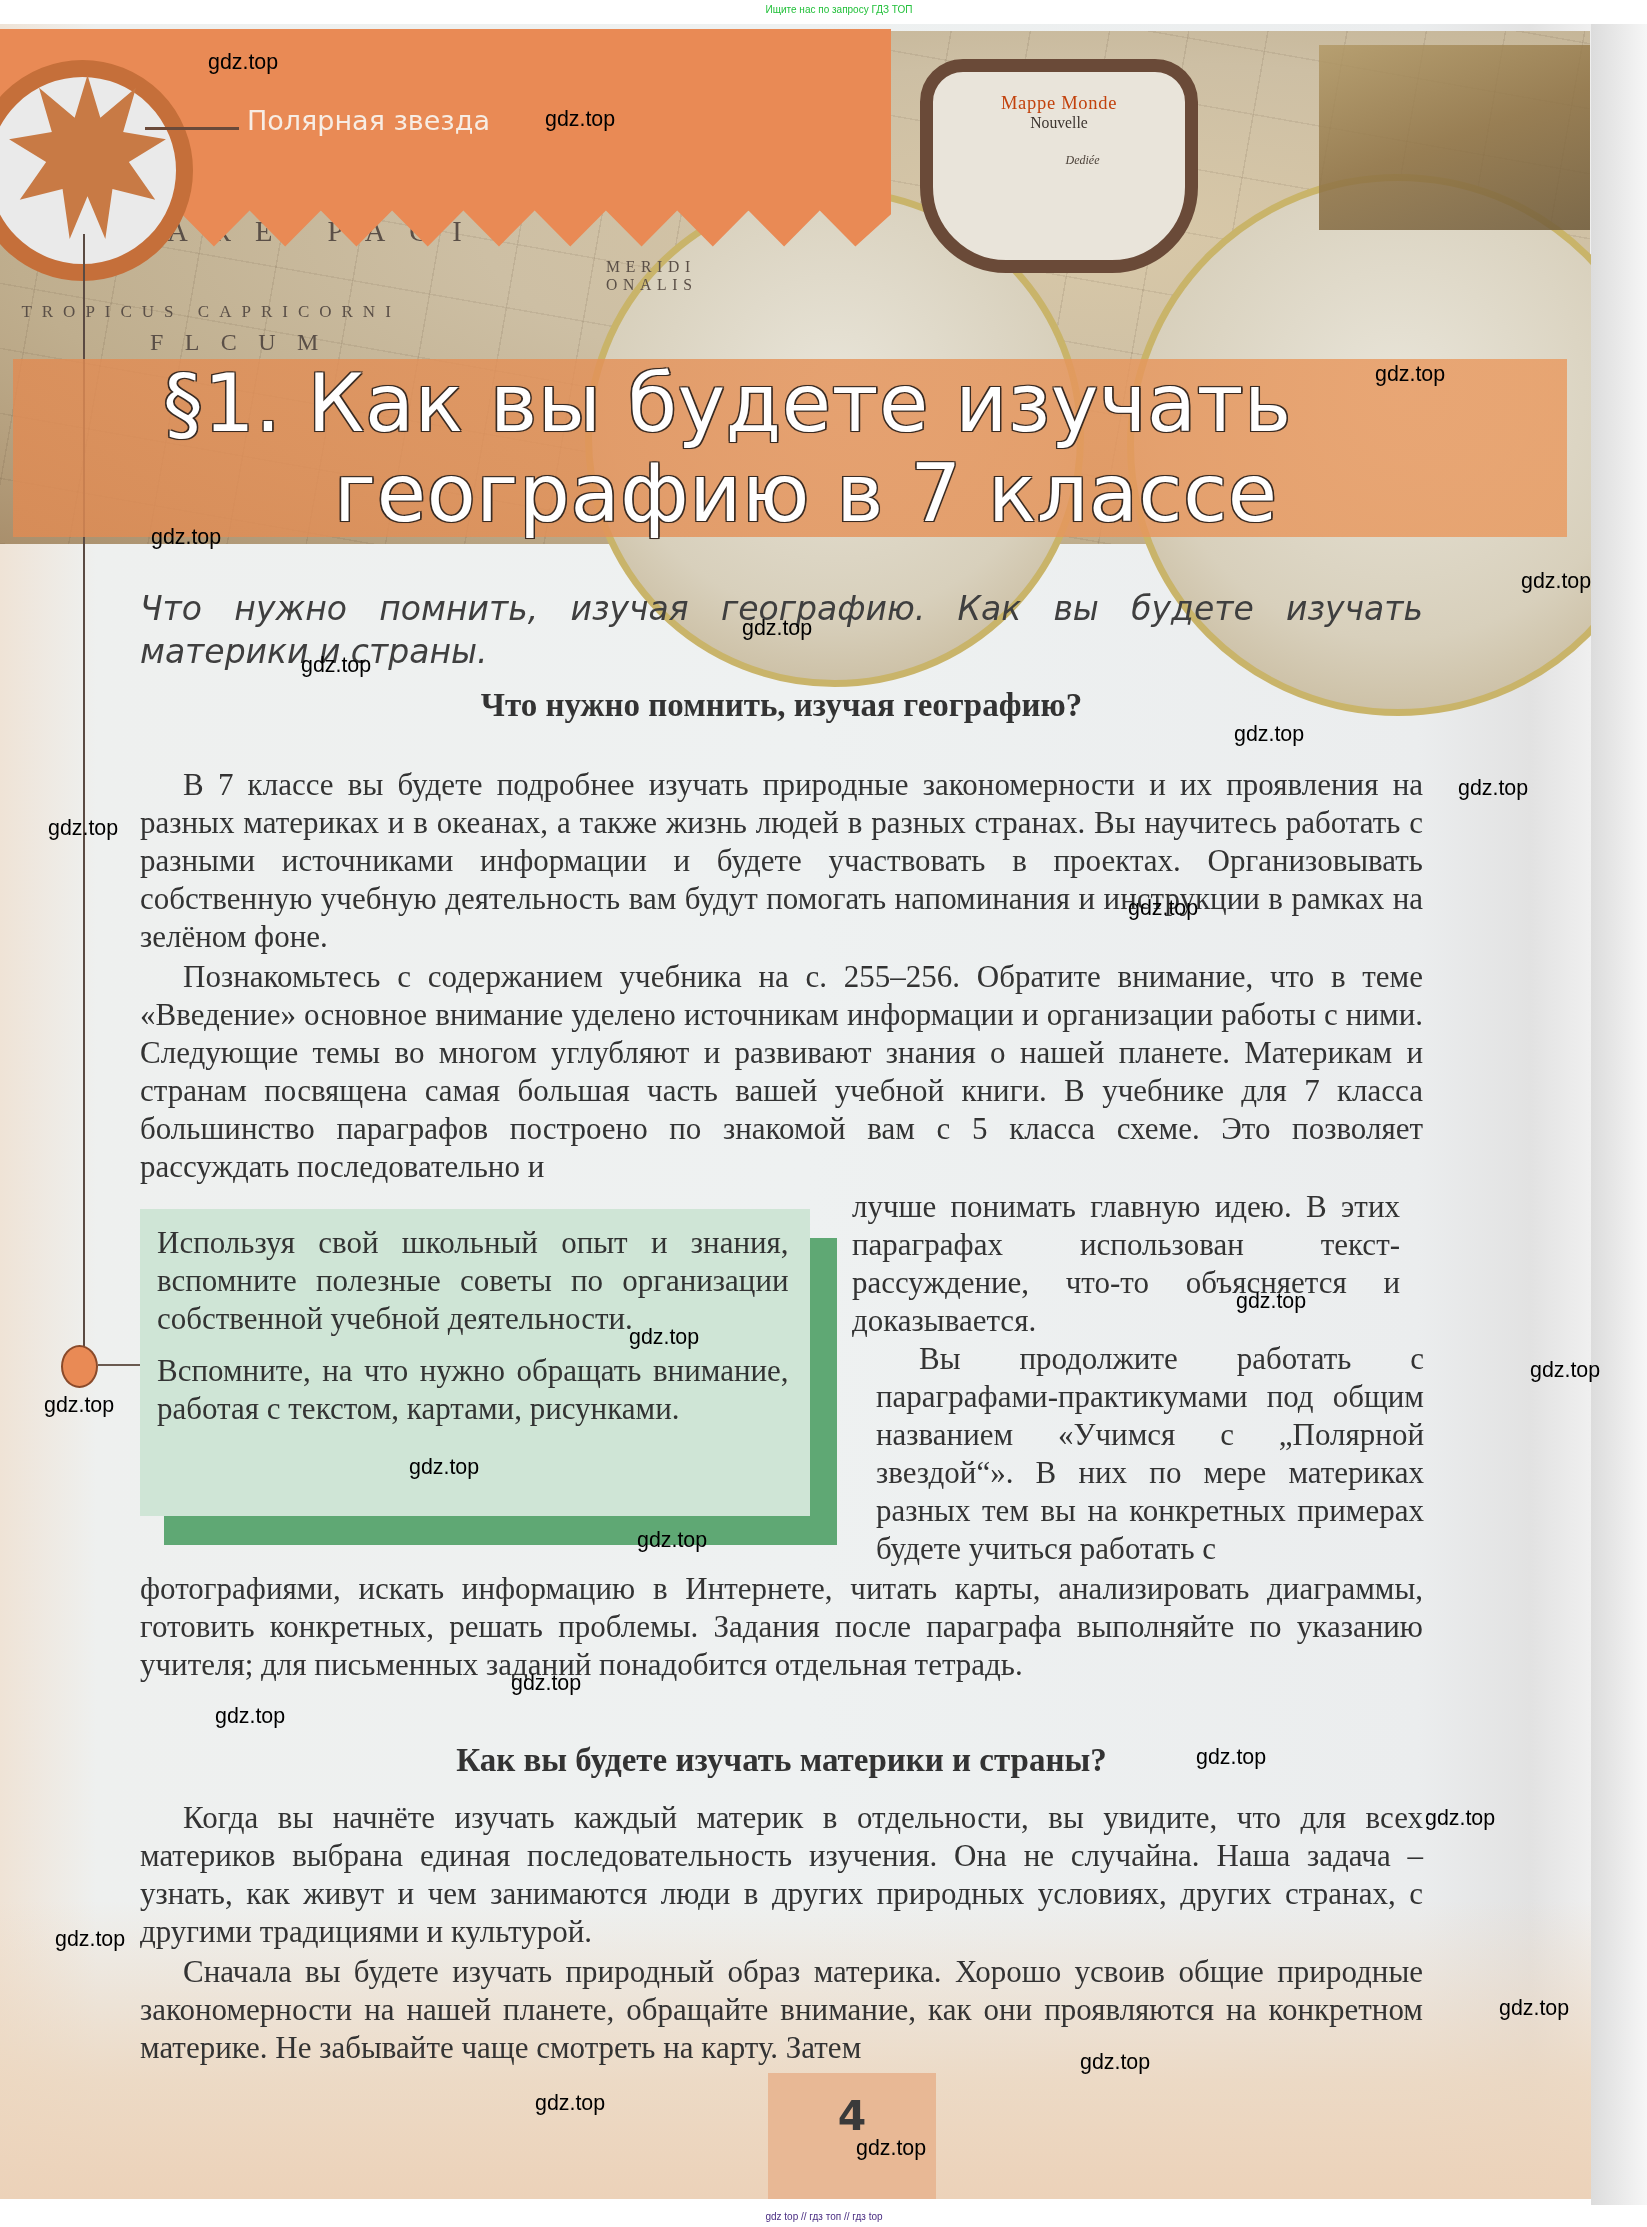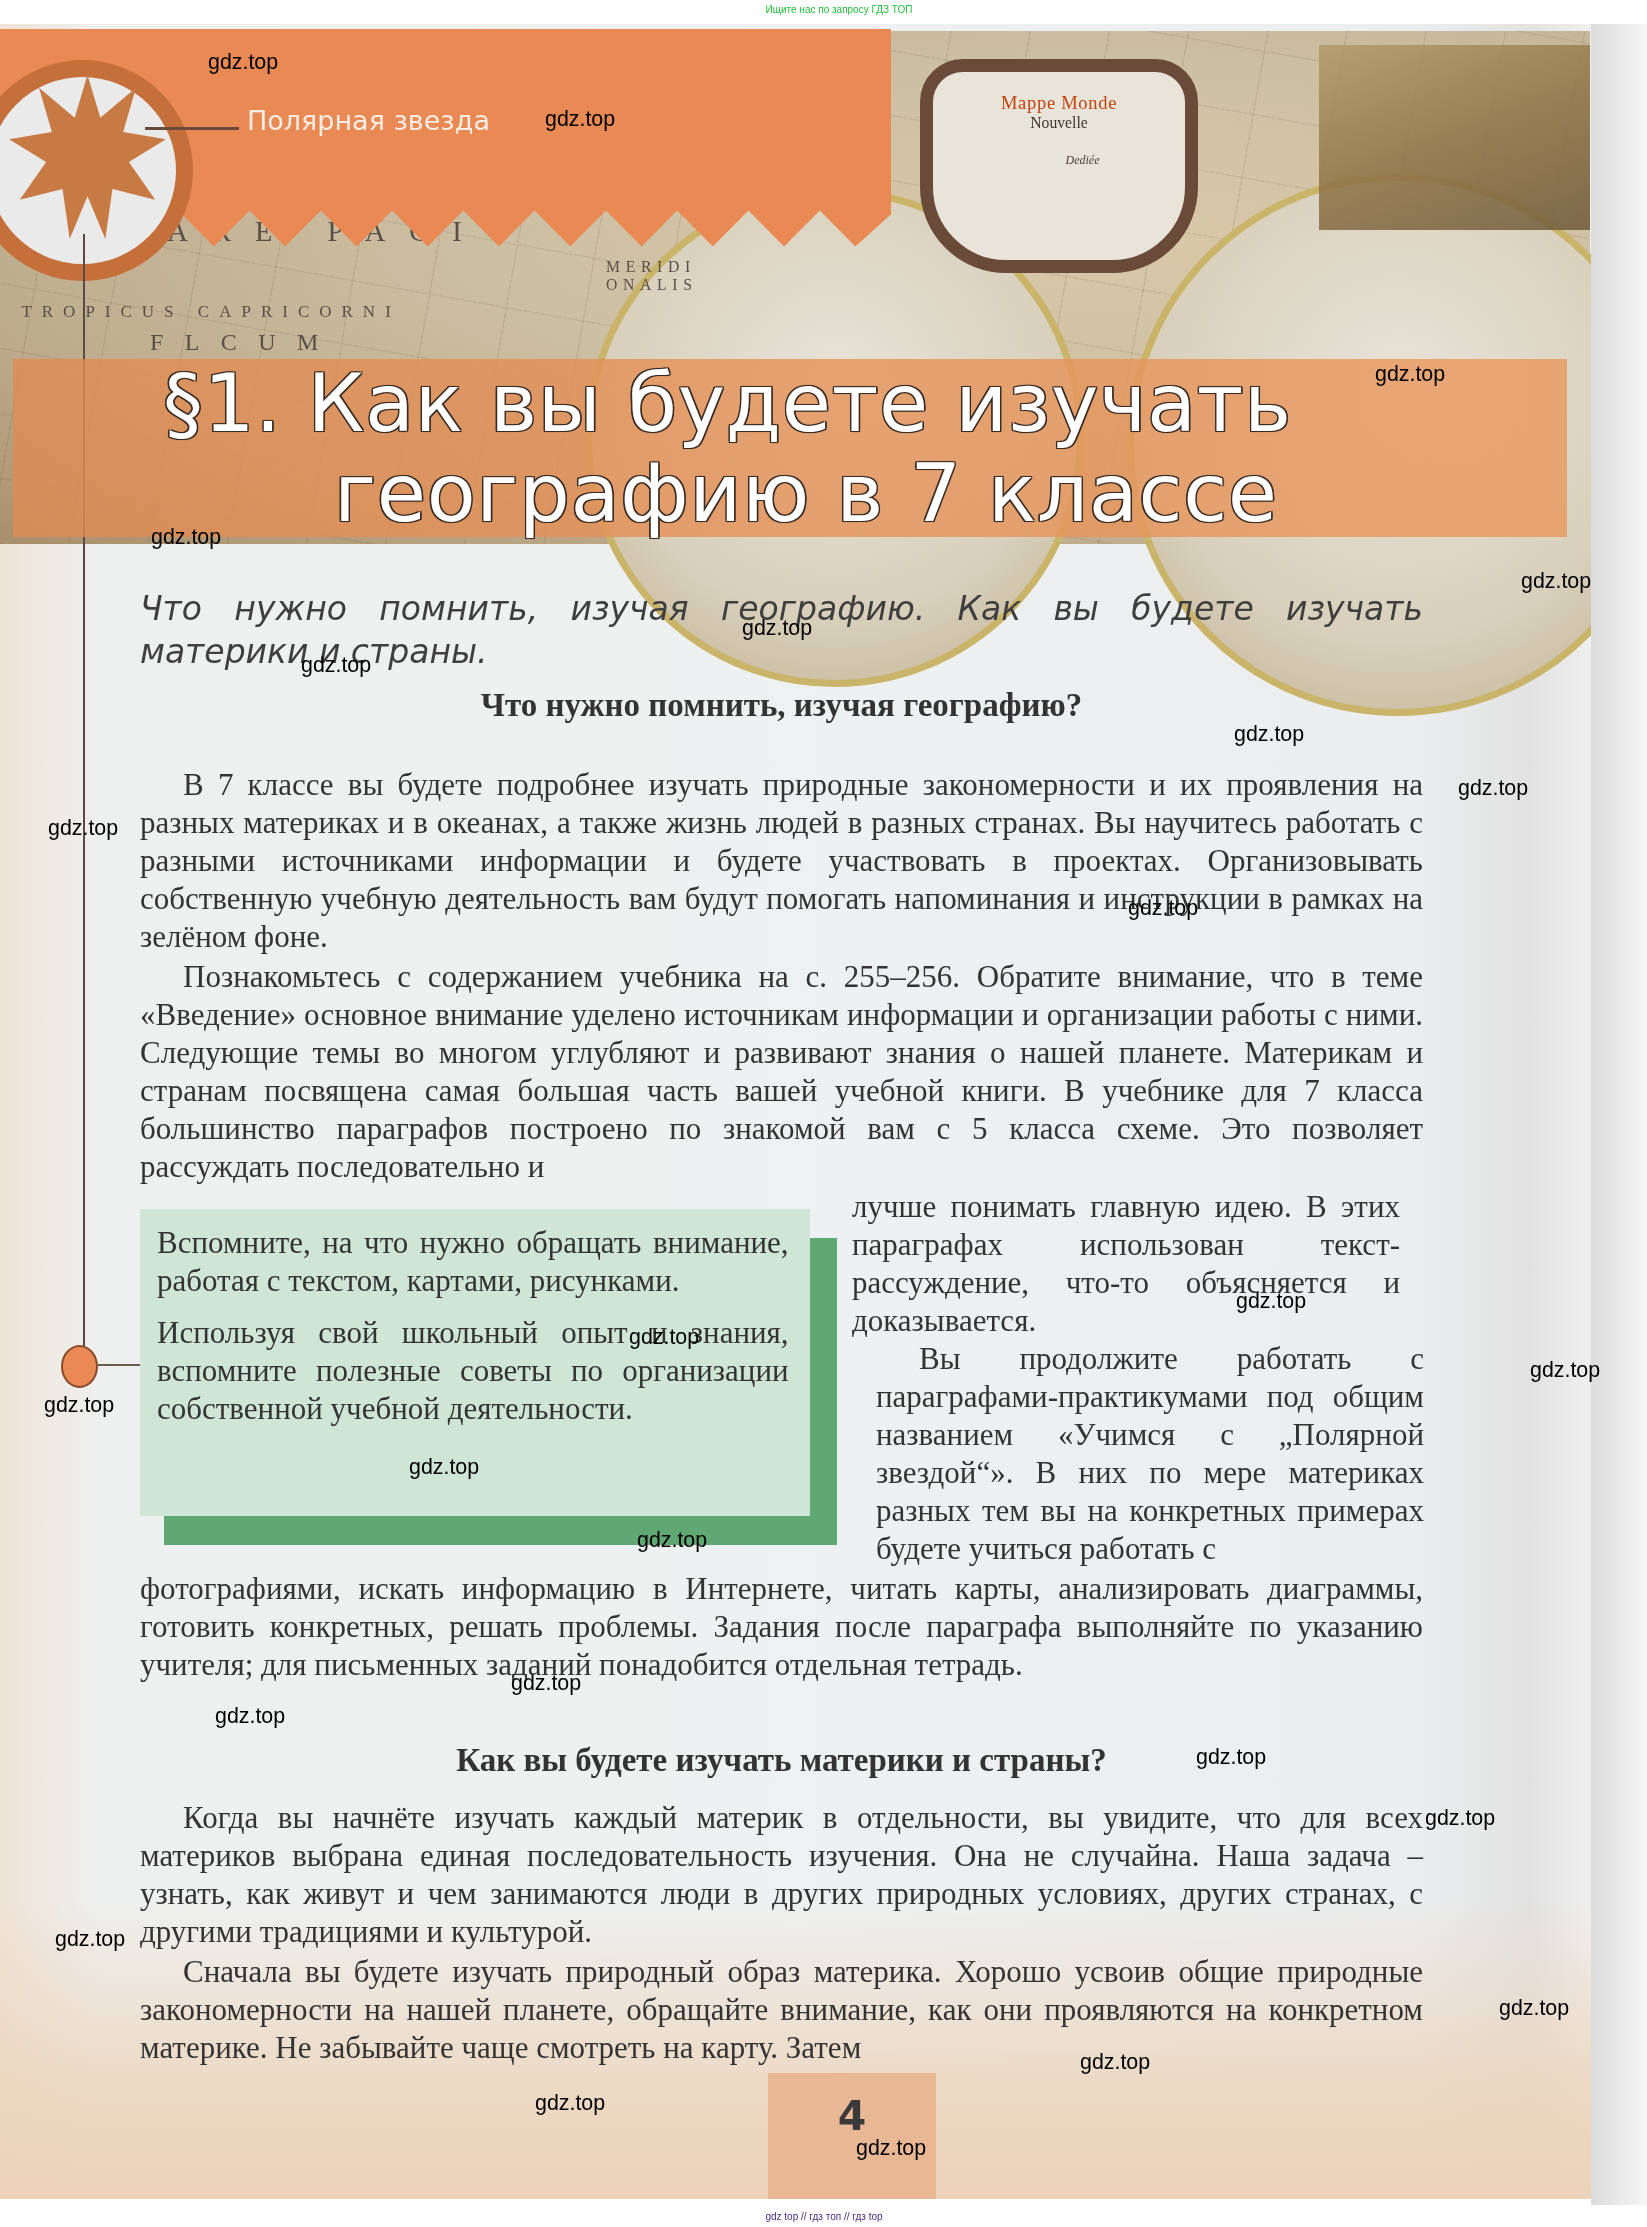--- a/index.html
+++ b/index.html
@@ -131,22 +131,22 @@
 
   <div class="subtitle">Что нужно помнить, изучая географию. Как вы будете изучать материки и страны.</div>
 
   <div class="heading" style="top:663px;">Что нужно помнить, изучая географию?</div>
 
   <p class="block body-text indent" style="left:140px;top:742px;width:1283px;">В 7 классе вы будете подробнее изучать природные закономерности и их проявления на разных материках и в океанах, а также жизнь людей в разных странах. Вы научитесь работать с разными источниками информации и будете участвовать в проектах. Организовывать собственную учебную деятельность вам будут помогать напоминания и инструкции в рамках на зелёном фоне.</p>
   <p class="block body-text indent" style="left:140px;top:934px;width:1283px;">Познакомьтесь с содержанием учебника на с. 255–256. Обратите внимание, что в теме «Введение» основное внимание уделено источникам информации и организации работы с ними. Следующие темы во многом углубляют и развивают знания о нашей планете. Материкам и странам посвящена самая большая часть вашей учебной книги. В учебнике для 7 класса большинство параграфов построено по знакомой вам с 5 класса схеме. Это позволяет рассуждать последовательно и</p>
 
   <div class="green-shadow"></div>
   <div class="green-box">
+    <p>Используя свой школьный опыт и знания, вспомните полезные советы по организации собственной учебной деятельности.</p>
     <p>Вспомните, на что нужно обращать внимание, работая с текстом, картами, рисунками.</p>
-    <p>Используя свой школьный опыт и знания, вспомните полезные советы по организации собственной учебной деятельности.</p>
   </div>
 
   <p class="block body-text" style="left:852px;top:1164px;width:548px;">лучше понимать главную идею. В этих параграфах использован текст-рассуждение, что-то объясняется и доказывается.</p>
   <p class="block body-text indent" style="left:876px;top:1316px;width:548px;">Вы продолжите работать с параграфами-практикумами под общим названием «Учимся с „Полярной звездой“». В них по мере материках разных тем вы на конкретных примерах будете учиться работать с</p>
   <p class="block body-text" style="left:140px;top:1546px;width:1283px;">фотографиями, искать информацию в Интернете, читать карты, анализировать диаграммы, готовить конкретных, решать проблемы. Задания после параграфа выполняйте по указанию учителя; для письменных заданий понадобится отдельная тетрадь.</p>
 
   <div class="heading" style="top:1718px;">Как вы будете изучать материки и страны?</div>
   <p class="block body-text indent" style="left:140px;top:1775px;width:1283px;">Когда вы начнёте изучать каждый материк в отдельности, вы увидите, что для всех материков выбрана единая последовательность изучения. Она не случайна. Наша задача – узнать, как живут и чем занимаются люди в других природных условиях, других странах, с другими традициями и культурой.</p>
   <p class="block body-text indent" style="left:140px;top:1929px;width:1283px;">Сначала вы будете изучать природный образ материка. Хорошо усвоив общие природные закономерности на нашей планете, обращайте внимание, как они проявляются на конкретном материке. Не забывайте чаще смотреть на карту. Затем</p>
 

